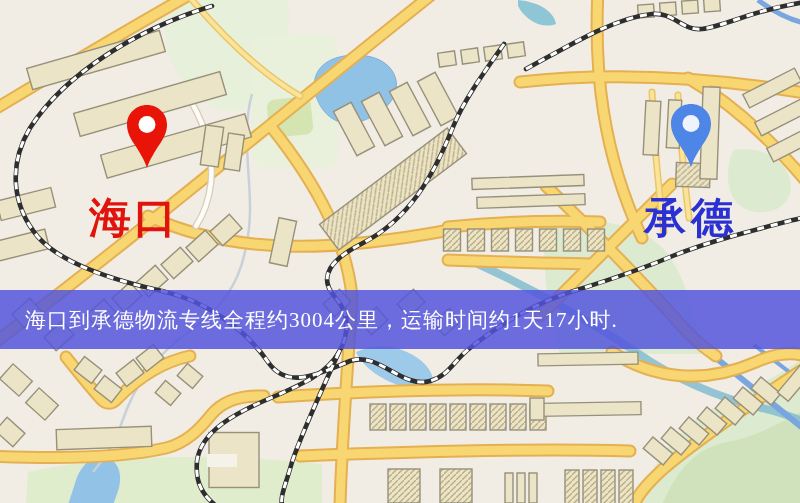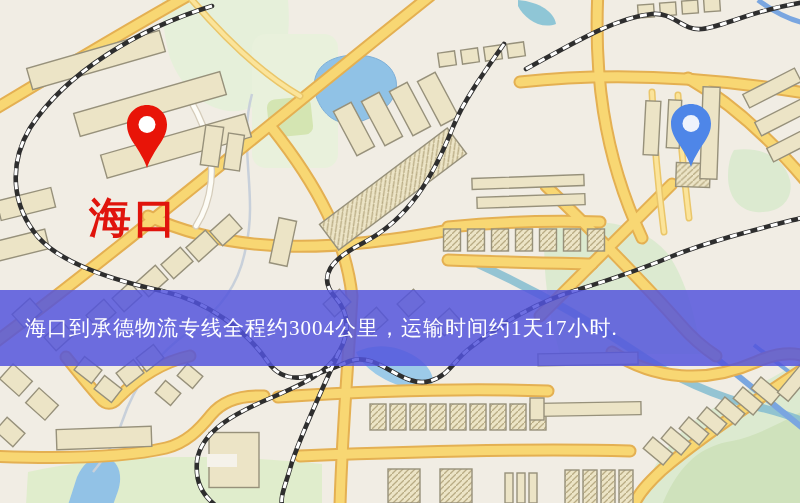--- a/index.html
+++ b/index.html
@@ -14,21 +14,21 @@
   .mf{fill:none;stroke:#fbe49a;stroke-width:4;stroke-linecap:round;}
   .wc{fill:none;stroke:#d5ccba;stroke-width:7;stroke-linecap:round;}
   .wf{fill:none;stroke:#fdfcf6;stroke-width:4.5;stroke-linecap:round;}
   
   .rail{fill:none;stroke:#2e2e2e;stroke-width:4.6;stroke-linecap:round;}
   .raild{fill:none;stroke:#ffffff;stroke-width:3;stroke-dasharray:7 7;}
   
   .bld{fill:#ece4c6;stroke:#97917b;stroke-width:1.4;}
   .bldh{fill:url(#hatch);stroke:#97917b;stroke-width:1.4;}
 
-  .banner{position:absolute;left:0;top:290px;width:800px;height:76px;z-index:5;
+  .banner{position:absolute;left:0;top:290px;width:800px;height:59px;z-index:5;
           background:rgba(82,83,221,0.84);display:flex;align-items:center;}
   .banner span{color:#fff;font-size:21px;letter-spacing:1px;padding-left:25px;white-space:nowrap;
                font-family:"Liberation Serif","DejaVu Serif",serif;}
 
   .pin{position:absolute;z-index:7;width:48px;height:66px;}
   .pin-origin{left:123px;top:103px;}
   .pin-dest{left:667px;top:102px;}
 
   .city-label{position:absolute;z-index:6;font-family:"Liberation Serif","DejaVu Serif",serif;
               font-weight:bold;font-size:42px;line-height:1;white-space:nowrap;margin-top:20px;}
@@ -257,14 +257,15 @@
     </svg>
   </div>
   <div class="city-label label-origin">海口</div>
 
   <div class="pin pin-dest">
     <svg width="48" height="66" viewBox="0 0 48 66">
       <path d="M24 65 C 22 58 16 48 10.5 40 C 6 33 4 28 4 21.5 C 4 10.5 13 2 24 2 C 35 2 44 10.5 44 21.5 C 44 28 42 33 37.5 40 C 32 48 26 58 24 65 Z" fill="#4e86e8"></path>
       <circle cx="24" cy="21.5" r="8.5" fill="#eef3fc"></circle>
     </svg>
   </div>
+  <div class="city-label label-dest">承德</div>
 
 </div>
 
 </body></html>

